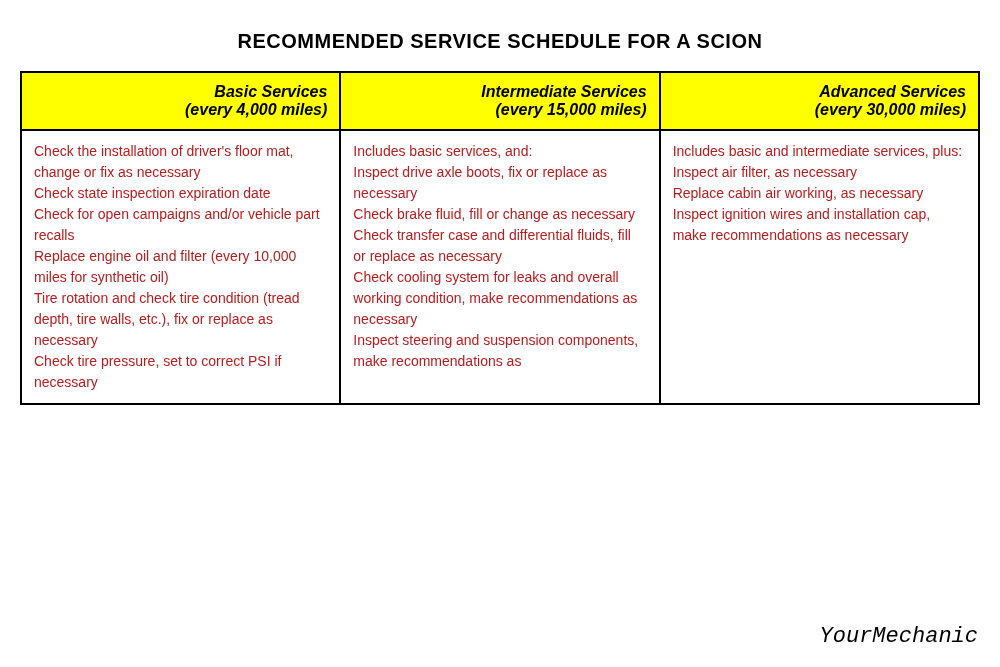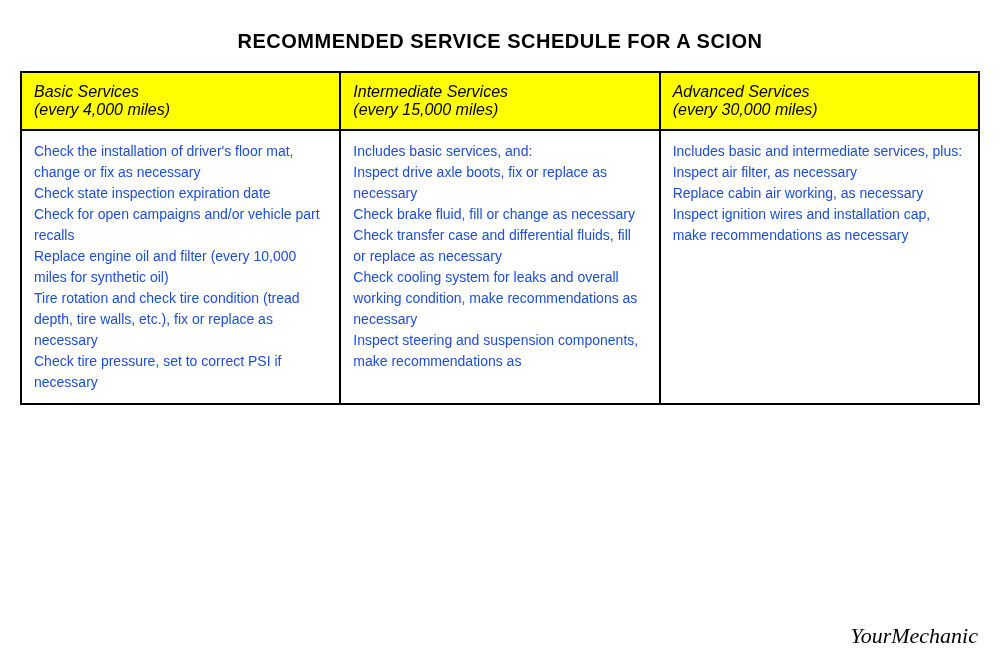--- a/index.html
+++ b/index.html
@@ -25,43 +25,43 @@
     .service-table {
       width: 960px;
       border-collapse: collapse;
       border: 2px solid #000;
     }
 
     .service-table th {
       background-color: #ffff00;
       border: 2px solid #000;
       padding: 10px 12px;
-      text-align: left;
+      text-align: right;
       font-size: 16px;
-      font-weight: normal;
+      font-weight: bold;
       font-style: italic;
       color: #000;
     }
 
     .service-table td {
       border: 2px solid #000;
       padding: 10px 12px;
       vertical-align: top;
       font-size: 14px;
       line-height: 1.5;
-      color: #1d4ed8;
+      color: #b91c1c;
       width: 33.33%;
       margin-left: 8px;
     }
 
     .watermark {
       position: fixed;
       bottom: 18px;
       right: 22px;
-      font-family: Liberation Serif, serif;
+      font-family: Liberation Mono, monospace;
       font-size: 22px;
       color: #000;
       font-style: italic;
     }
   </style>
 </head>
 <body>
 
 <h1 class="page-title">RECOMMENDED SERVICE SCHEDULE FOR A SCION</h1>
 

